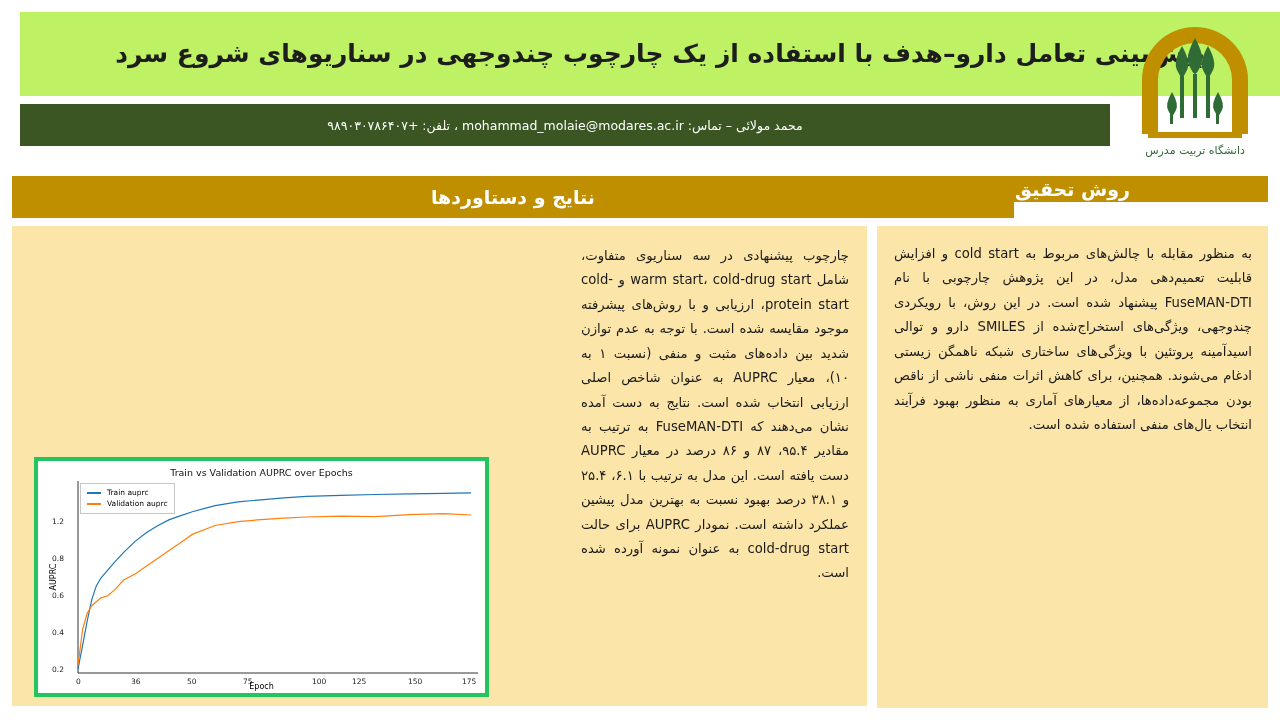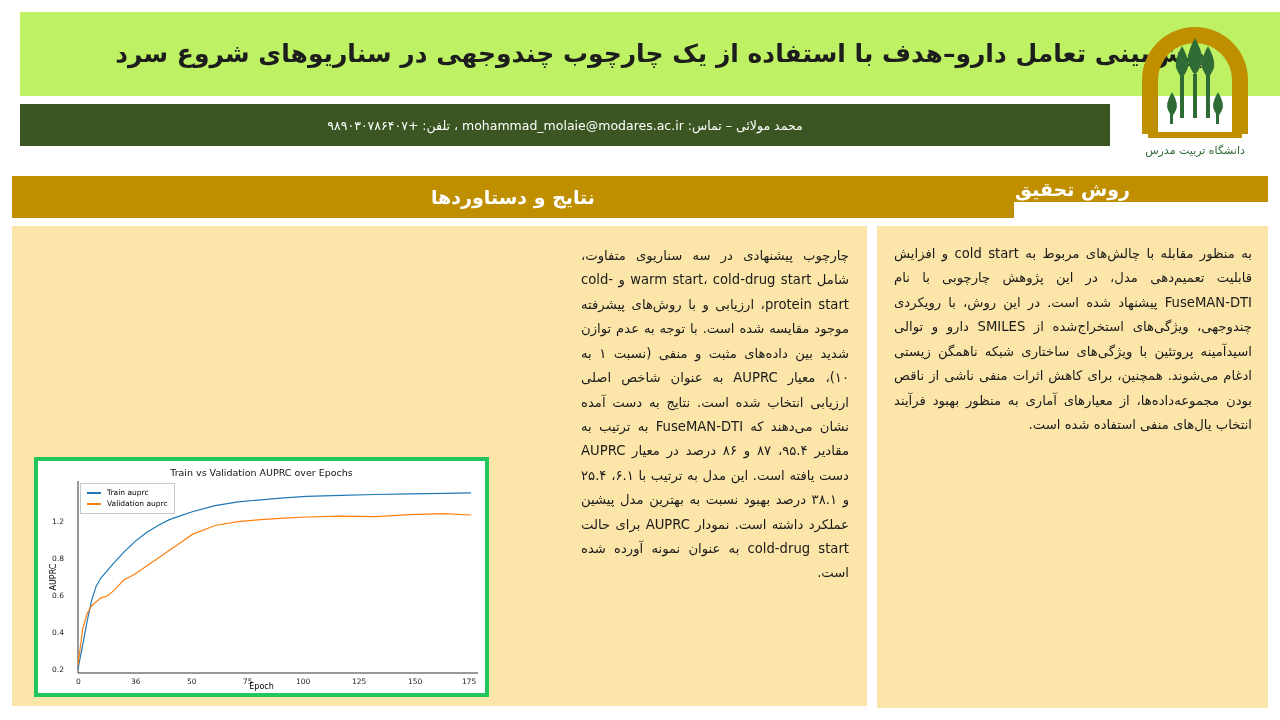--- a/index.html
+++ b/index.html
@@ -245,21 +245,21 @@
       <div class="tick" style="left:14px; top:56px;">1.2</div>
       <div class="tick" style="left:14px; top:93px;">0.8</div>
       <div class="tick" style="left:14px; top:130px;">0.6</div>
       <div class="tick" style="left:14px; top:167px;">0.4</div>
       <div class="tick" style="left:14px; top:204px;">0.2</div>
 
       <div class="tick" style="left:38px;  top:216px;">0</div>
       <div class="tick" style="left:93px;  top:216px;">36</div>
       <div class="tick" style="left:149px; top:216px;">50</div>
       <div class="tick" style="left:205px; top:216px;">75</div>
-      <div class="tick" style="left:258px; top:216px;">100</div>
+      <div class="tick" style="left:274px; top:216px;">100</div>
       <div class="tick" style="left:314px; top:216px;">125</div>
       <div class="tick" style="left:370px; top:216px;">150</div>
       <div class="tick" style="left:424px; top:216px;">175</div>
 
       <svg id="chart-svg" width="455" height="240" viewBox="0 0 455 240" style="position:absolute;left:0;top:0;">
 
         <line x1="40" y1="212" x2="440" y2="212" stroke="#333" stroke-width="1"></line>
         <line x1="40" y1="20" x2="40" y2="212" stroke="#333" stroke-width="1"></line>
         <g id="series-paths">
             <path d="M40.0,208.0 L44.6,184.3 L49.1,160.5 L53.7,138.8 L58.3,124.9 L62.9,117.0 L69.7,109.1 L76.6,101.2 L85.7,91.3 L97.1,80.4 L108.6,71.5 L120.0,64.5 L131.4,58.6 L142.9,54.6 L154.3,50.7 L177.1,44.7 L200.0,40.8 L222.9,38.8 L245.7,36.8 L268.6,35.4 L302.9,34.3 L337.1,33.5 L371.4,32.9 L405.7,32.3 L433.1,31.9" fill="none" stroke="#1f77b4" stroke-width="1.2"></path>

